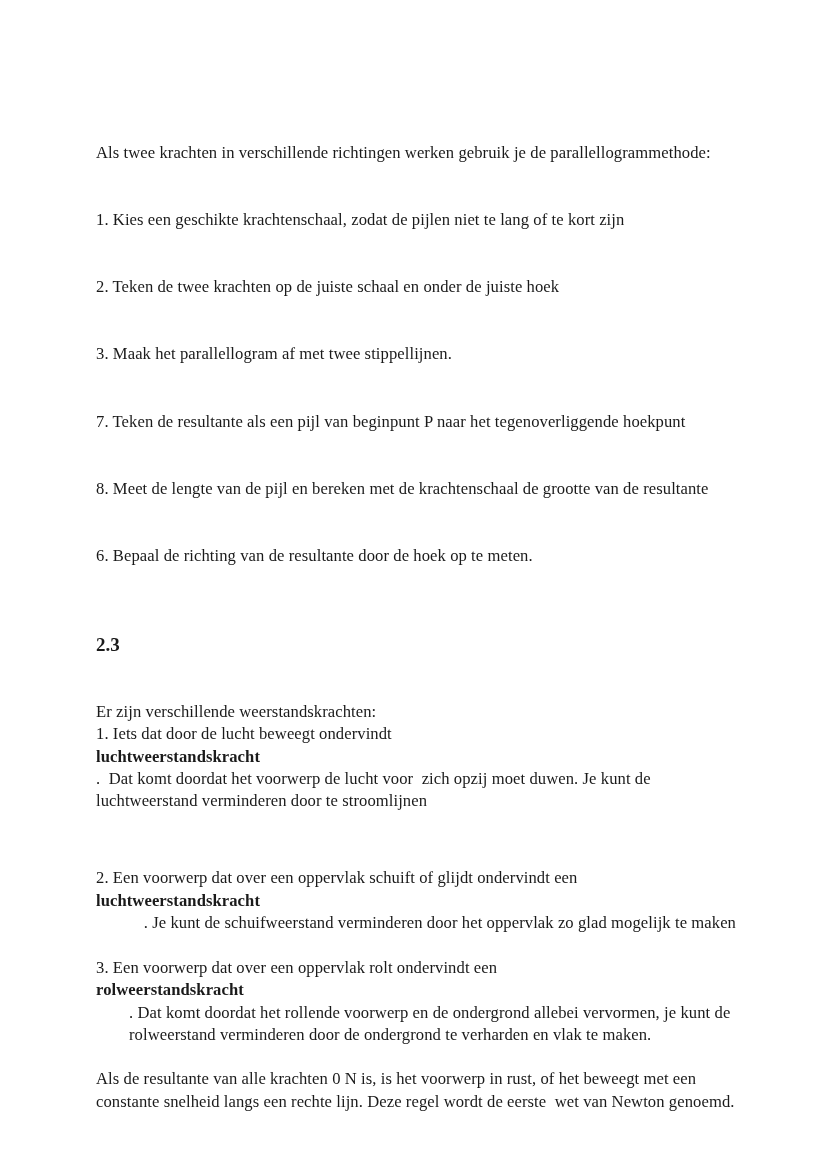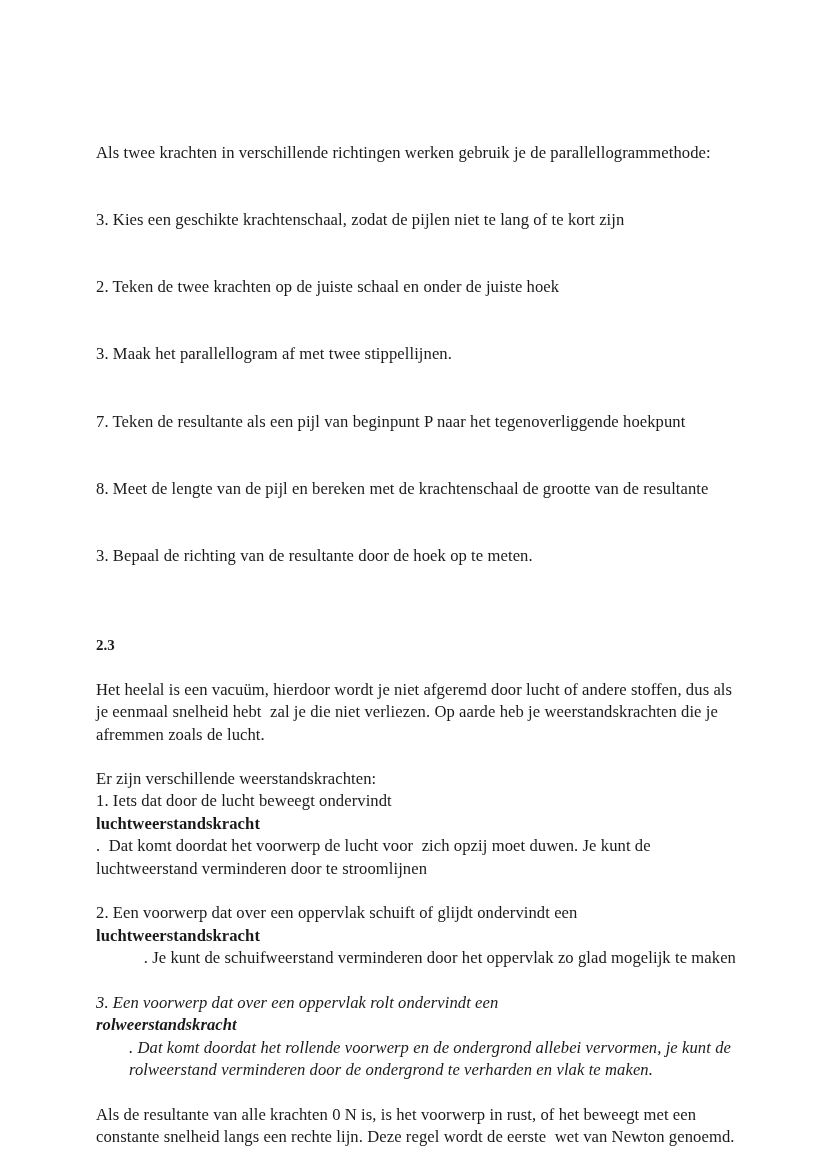--- a/index.html
+++ b/index.html
@@ -32,21 +32,21 @@
     line-height: 22.4px;
     text-align: left;
     margin: 0;
     white-space: pre-wrap;
     letter-spacing: 0.005em;
   }
   .para-gap {
     height: 22px;
   }
   .heading {
-    font-size: 15px;
+    font-size: 19px;
     line-height: 22.4px;
     font-weight: bold;
     margin: 0;
   }
   .head-gap-before {
     height: 22px;
   }
   .head-gap-after {
     height: 22px;
   }
@@ -58,41 +58,40 @@
   }
 </style>
 </head>
 <body>
 
 <div class="page">
   <div class="doc-body">
 
     <div class="block">
       <span class="line">Als twee krachten in verschillende richtingen werken gebruik je de parallellogrammethode:</span>
-      <span class="line">3. Kies een geschikte krachtenschaal, zodat de pijlen niet te lang of te kort zijn</span>
+      <span class="line">1. Kies een geschikte krachtenschaal, zodat de pijlen niet te lang of te kort zijn</span>
       <span class="line">2. Teken de twee krachten op de juiste schaal en onder de juiste hoek</span>
       <span class="line">3. Maak het parallellogram af met twee stippellijnen.</span>
       <span class="line">7. Teken de resultante als een pijl van beginpunt P naar het tegenoverliggende hoekpunt</span>
       <span class="line">8. Meet de lengte van de pijl en bereken met de krachtenschaal de grootte van de resultante</span>
-      <span class="line">3. Bepaal de richting van de resultante door de hoek op te meten.</span>
+      <span class="line">6. Bepaal de richting van de resultante door de hoek op te meten.</span>
     </div>
 
     <div class="head-gap-before"></div>
 
     <div class="heading">2.3</div>
 
     <div class="head-gap-after"></div>
 
-    <div class="block">Het heelal is een vacuüm, hierdoor wordt je niet afgeremd door lucht of andere stoffen, dus als je eenmaal snelheid hebt  zal je die niet verliezen. Op aarde heb je weerstandskrachten die je afremmen zoals de lucht.</div>
 
     <div class="para-gap"></div>
 
     <div class="block"><span class="line">Er zijn verschillende weerstandskrachten:</span><span style="display: block;"><span style="display: block;">1. Iets dat door de lucht beweegt ondervindt </span><b>luchtweerstandskracht</b><span style="display: block;">.  Dat komt doordat het voorwerp de lucht voor  zich opzij moet duwen. Je kunt de luchtweerstand verminderen door te stroomlijnen</span></span>
-<span style="display: block;"><span style="display: block;">2. Een voorwerp dat over een oppervlak schuift of glijdt ondervindt een </span><b>luchtweerstandskracht</b><span style="display: block; text-align: right;">. Je kunt de schuifweerstand verminderen door het oppervlak zo glad mogelijk te maken</span></span>
-<span style="display: block; font-style: italic;"><span style="display: block;">3. Een voorwerp dat over een oppervlak rolt ondervindt een </span><b>rolweerstandskracht</b><span style="display: block; margin-left: 33px;">. Dat komt doordat het rollende voorwerp en de ondergrond allebei vervormen, je kunt de rolweerstand verminderen door de ondergrond te verharden en vlak te maken.</span></span></div>
+<span style="display: block; margin-top: 32px;"><span style="display: block;">2. Een voorwerp dat over een oppervlak schuift of glijdt ondervindt een </span><b>luchtweerstandskracht</b><span style="display: block; text-align: right;">. Je kunt de schuifweerstand verminderen door het oppervlak zo glad mogelijk te maken</span></span>
+<span style="display: block;"><span style="display: block;">3. Een voorwerp dat over een oppervlak rolt ondervindt een </span><b>rolweerstandskracht</b><span style="display: block; margin-left: 33px;">. Dat komt doordat het rollende voorwerp en de ondergrond allebei vervormen, je kunt de rolweerstand verminderen door de ondergrond te verharden en vlak te maken.</span></span></div>
 
     <div class="para-gap"></div>
 
     <div class="block">Als de resultante van alle krachten 0 N is, is het voorwerp in rust, of het beweegt met een constante snelheid langs een rechte lijn. Deze regel wordt de eerste  wet van Newton genoemd.</div>
 
     <div class="para-gap"></div>
 
     <div class="block">
       
       

